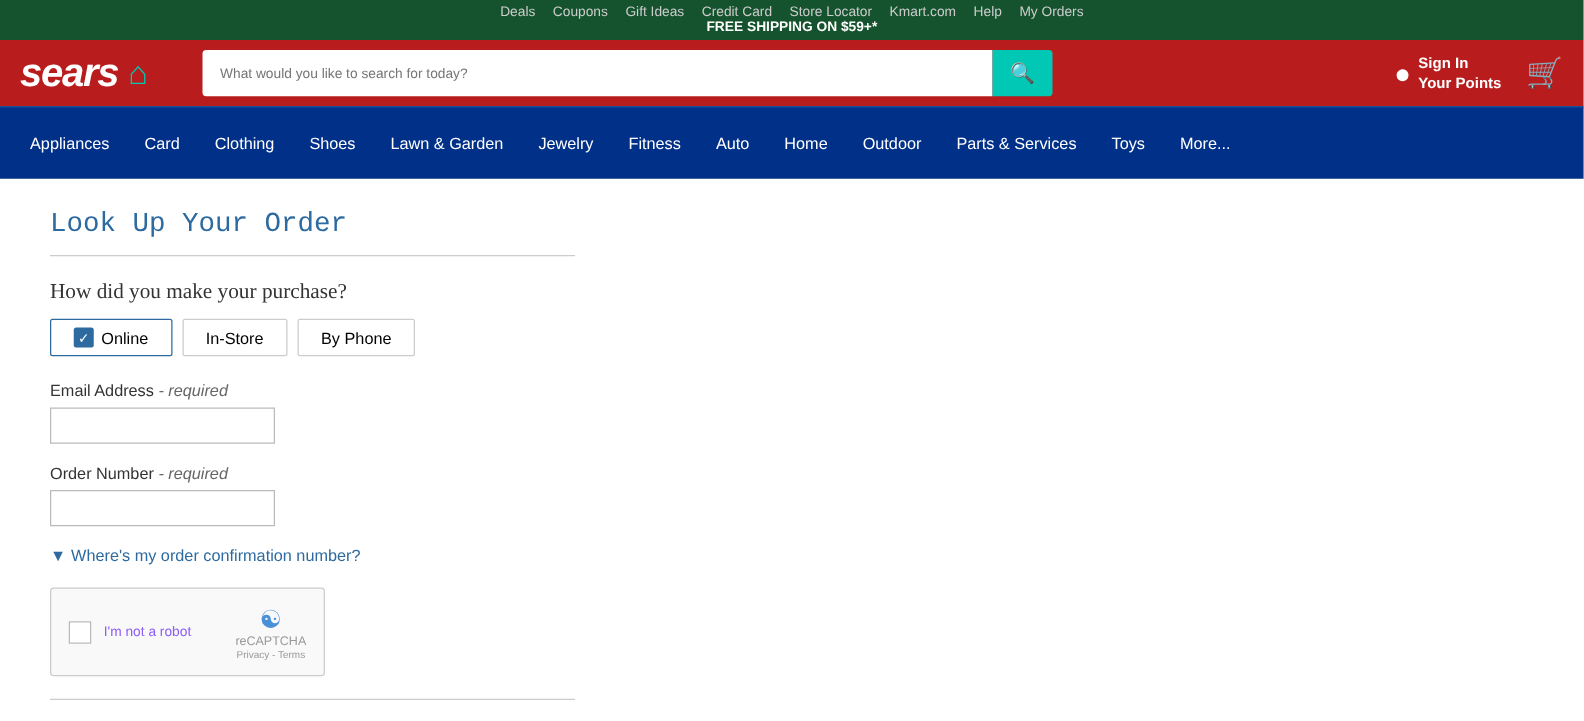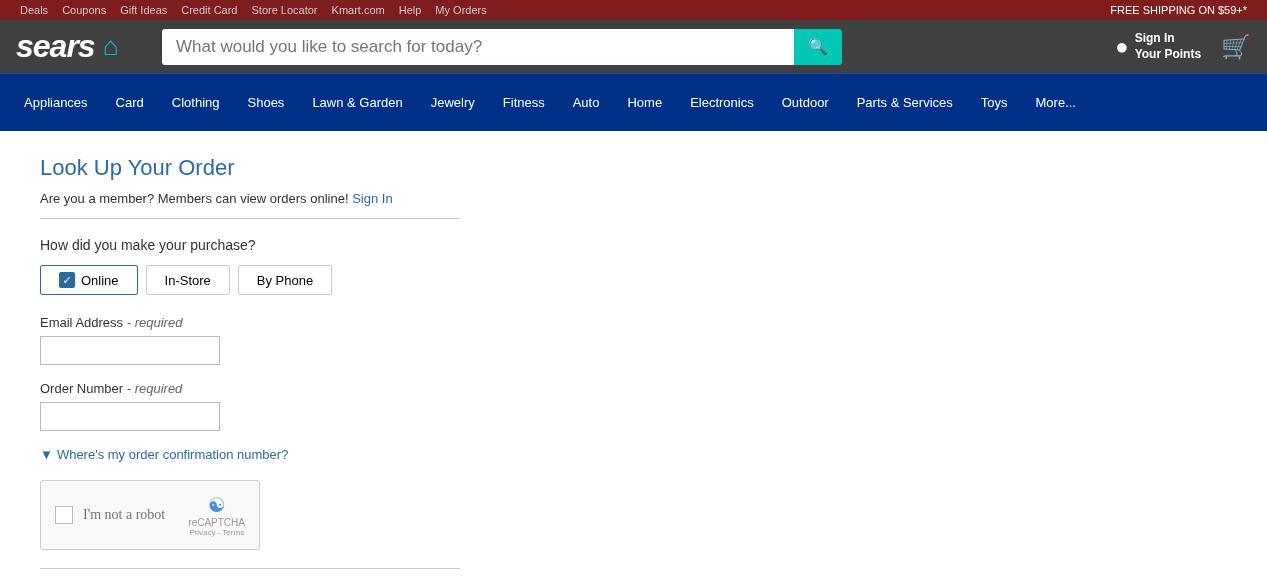--- a/index.html
+++ b/index.html
@@ -1,38 +1,38 @@
 <!DOCTYPE html>
 <html><head>
   <meta charset="utf-8">
   <style>
     * { margin: 0; padding: 0; box-sizing: border-box; }
     body { font-family: Arial, sans-serif; font-size: 13px; background: #fff; }
 
     
     .utility-bar {
-      background: #7f1d1d;
+      background: #14532d;
       color: #ccc;
       font-size: 11px;
       padding: 4px 20px;
       display: flex;
       justify-content: space-between;
       align-items: center;
+      flex-direction: column;
     }
     .utility-bar-left { display: flex; gap: 14px; }
     .utility-bar-left a, .utility-bar-right a {
       color: #ccc; text-decoration: none;
     }
-    .free-shipping { color: #fff; font-weight: normal; font-size: 11px; }
+    .free-shipping { color: #fff; font-weight: bold; font-size: 11px; }
 
     
     .main-header {
-      background: #404040;
-      display: flex;
-      align-items: center;
+      background: #b91c1c;
+      display: flex;
       padding: 8px 16px;
       gap: 16px;
     }
     .logo-area {
       display: flex;
       align-items: center;
       gap: 8px;
       min-width: 130px;
     }
     .logo-text {
@@ -47,21 +47,21 @@
       font-size: 26px;
     }
     .search-bar {
       flex: 1;
       display: flex;
       max-width: 680px;
     }
     .search-input {
       flex: 1;
       padding: 8px 14px;
-      font-size: 17px;
+      font-size: 11px;
       border: none;
       border-radius: 3px 0 0 3px;
       outline: none;
     }
     .search-button {
       background: #00c8b4;
       border: none;
       padding: 8px 14px;
       cursor: pointer;
       border-radius: 0 3px 3px 0;
@@ -109,37 +109,39 @@
     
     .main-content {
       padding: 24px 40px;
       max-width: 700px;
     }
     .page-title {
       font-size: 22px;
       color: #2d6a9f;
       font-weight: normal;
       margin-bottom: 10px;
+      font-family: Liberation Mono, monospace;
     }
     .member-text {
       font-size: 13px;
       color: #333;
       margin-bottom: 6px;
     }
     .member-text a { color: #2d6a9f; text-decoration: none; }
     .divider {
       border: none;
       border-top: 1px solid #ccc;
       margin: 12px 0 18px 0;
       max-width: 420px;
     }
     .purchase-question {
-      font-size: 14px;
+      font-size: 17px;
       color: #333;
       margin-bottom: 12px;
+      font-family: Liberation Serif, serif;
     }
     .purchase-options {
       display: flex;
       gap: 8px;
       margin-bottom: 20px;
     }
     .purchase-option {
       border: 1px solid #ccc;
       padding: 6px 18px;
       cursor: pointer;
@@ -203,21 +205,21 @@
       margin-bottom: 18px;
       background: #f9f9f9;
     }
     .captcha-checkbox {
       width: 18px;
       height: 18px;
       border: 1px solid #bbb;
       cursor: pointer;
       background: #fff;
     }
-    .captcha-label { font-size: 14px; color: #737373; flex: 1; font-family: Liberation Serif, serif; }
+    .captcha-label { font-size: 11px; color: #8b5cf6; flex: 1; }
     .captcha-logo {
       display: flex;
       flex-direction: column;
       align-items: center;
     }
     .captcha-logo-icon { font-size: 20px; color: #4a90d9; }
     .captcha-logo-text { font-size: 10px; color: #999; }
     .captcha-privacy { font-size: 8px; color: #999; text-align: right; }
     .divider2 {
       border: none;
@@ -296,34 +298,29 @@
 <nav class="nav-bar">
   <a class="nav-item" href="#">Appliances</a>
   <a class="nav-item" href="#">Card</a>
   <a class="nav-item" href="#">Clothing</a>
   <a class="nav-item" href="#">Shoes</a>
   <a class="nav-item" href="#">Lawn &amp; Garden</a>
   <a class="nav-item" href="#">Jewelry</a>
   <a class="nav-item" href="#">Fitness</a>
   <a class="nav-item" href="#">Auto</a>
   <a class="nav-item" href="#">Home</a>
-  <a class="nav-item" href="#">Electronics</a>
   <a class="nav-item" href="#">Outdoor</a>
   <a class="nav-item" href="#">Parts &amp; Services</a>
   <a class="nav-item" href="#">Toys</a>
   <a class="nav-item" href="#">More...</a>
 </nav>
 
 <div class="main-content">
   <h1 class="page-title">Look Up Your Order</h1>
 
-  <p class="member-text">
-    <span>Are you a member? Members can view orders online!</span>
-    <a href="#">Sign In</a>
-  </p>
 
   <hr class="divider">
 
   <p class="purchase-question">How did you make your purchase?</p>
 
   <div class="purchase-options">
     <button class="purchase-option selected">
       <span class="check-icon">✓</span>
       <span>Online</span>
     </button>

